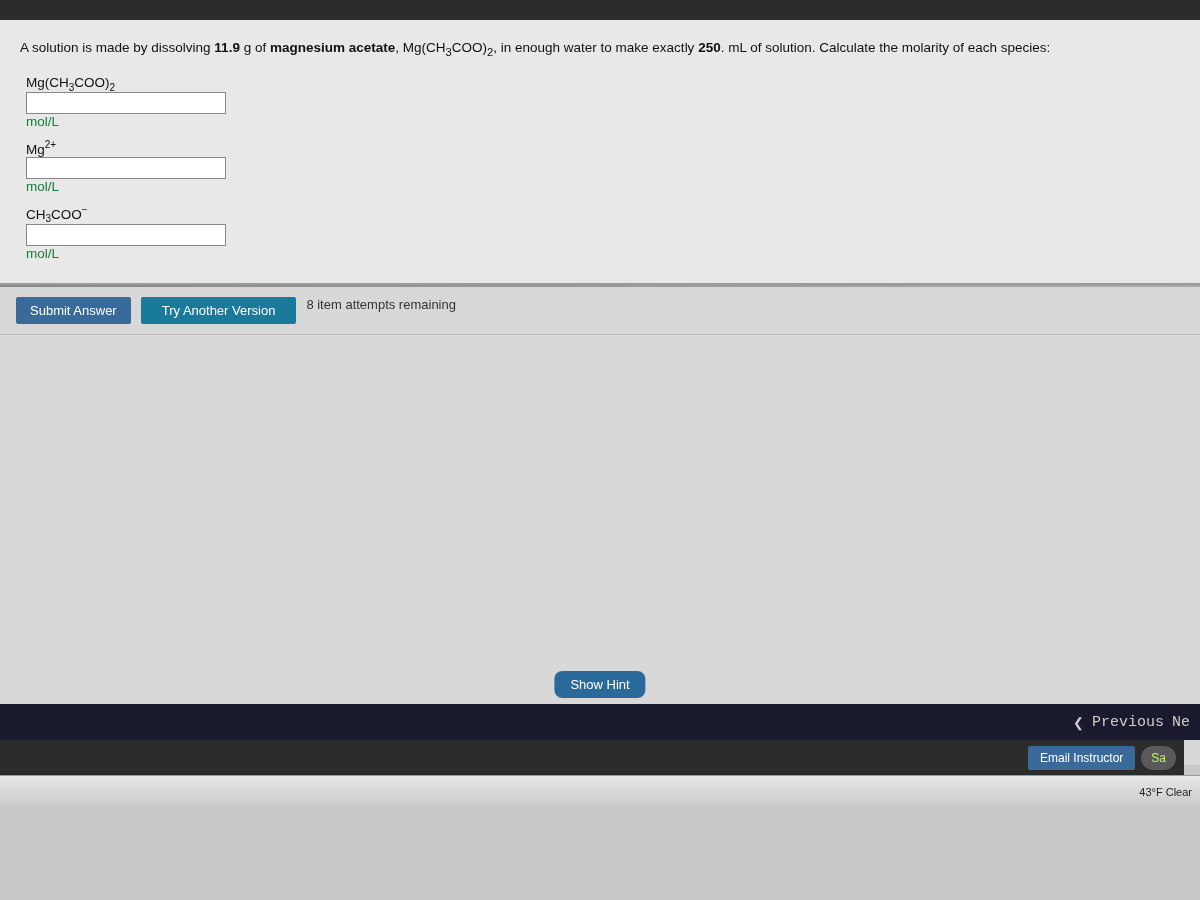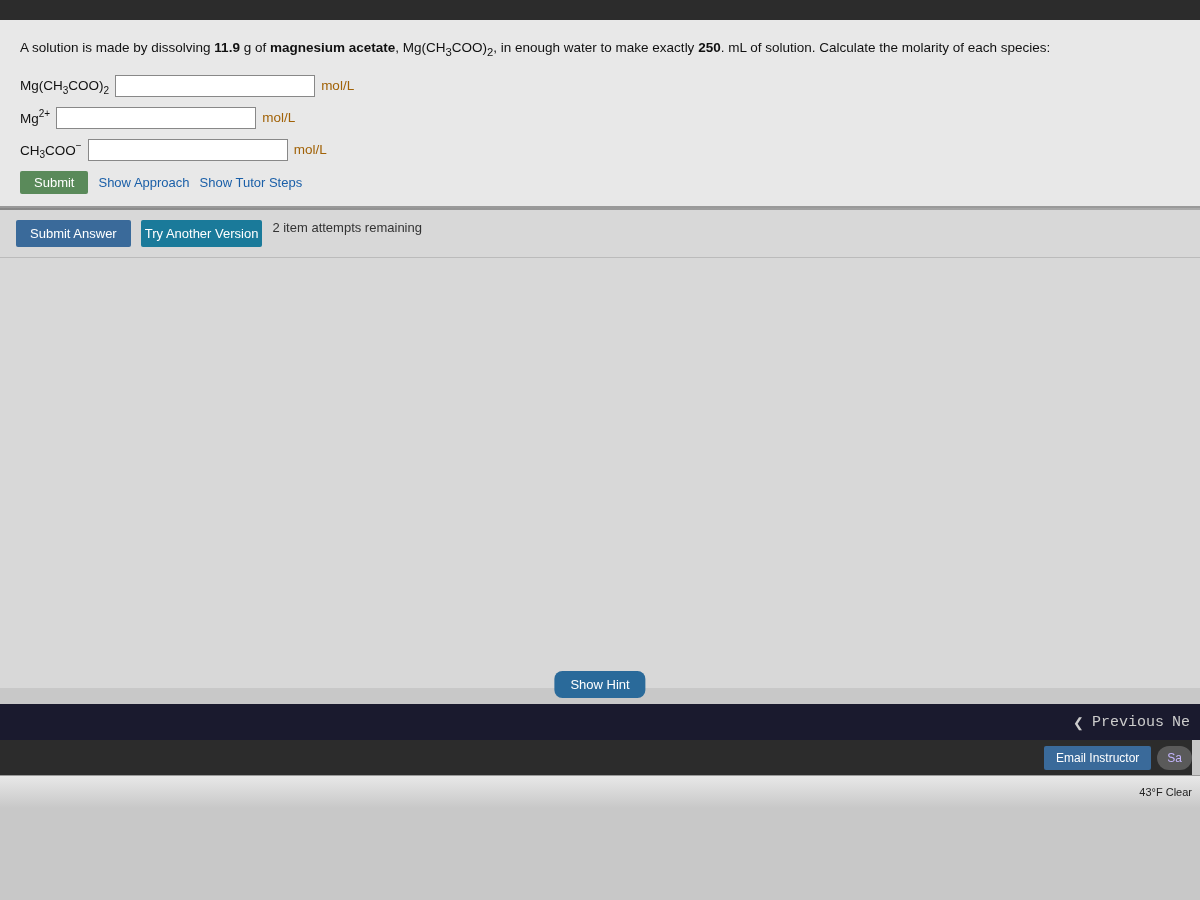--- a/index.html
+++ b/index.html
@@ -34,20 +34,21 @@
     }
 
     .problem-statement strong {
       font-weight: bold;
     }
 
     .input-row {
       display: flex;
       align-items: baseline;
       margin-bottom: 10px;
+      flex-direction: column;
     }
 
     .chem-label {
       font-size: 13.5px;
       color: #111;
       margin-right: 6px;
       white-space: nowrap;
     }
 
     .chem-label sup {
@@ -62,21 +63,21 @@
       border: 1px solid #888;
       background: #fff;
       height: 22px;
       width: 200px;
       font-size: 13px;
       padding: 2px 4px;
     }
 
     .unit-label {
       font-size: 13.5px;
-      color: #a16207;
+      color: #15803d;
       margin-left: 6px;
     }
 
     .button-row {
       display: flex;
       align-items: center;
       gap: 10px;
       margin-top: 8px;
     }
 
@@ -121,21 +122,21 @@
       padding: 6px 14px;
       font-size: 13px;
       cursor: pointer;
       border-radius: 2px;
     }
 
     .btn-try-another {
       background-color: #1a7a9a;
       color: #fff;
       border: none;
-      padding: 6px 4px;
+      padding: 6px 21px;
       font-size: 13px;
       cursor: pointer;
       border-radius: 2px;
     }
 
     .attempts-text {
       font-size: 13px;
       color: #333;
     }
 
@@ -185,44 +186,44 @@
     }
 
     .nav-chevron {
       color: #ccc;
       font-size: 13px;
     }
 
     .footer-bar {
       position: absolute;
       bottom: 32px;
-      right: 8px;
+      right: 16px;
       left: 0;
       background-color: #2c2c2c;
       height: 36px;
       display: flex;
       align-items: center;
       justify-content: flex-end;
-      padding: 0 0;
+      padding: 0 8px;
       gap: 6px;
     }
 
     .btn-email-instructor {
       background-color: #3a6a9a;
       color: #fff;
       border: none;
       padding: 5px 12px;
       font-size: 12px;
       cursor: pointer;
       border-radius: 2px;
     }
 
     .btn-sa {
       background-color: #5a5a5a;
-      color: #c4b5fd;
+      color: #bef264;
       border: none;
       padding: 5px 10px;
       font-size: 12px;
       cursor: pointer;
       border-radius: 12px;
     }
 
     .cengage-footer {
       position: absolute;
       bottom: 10px;
@@ -295,33 +296,28 @@
     </div>
 
     <div class="input-row">
       <span class="chem-label">
         CH<sub>3</sub>COO<sup>−</sup>
       </span>
       <input class="answer-input" type="text" value="" style="">
       <span class="unit-label">mol/L</span>
     </div>
 
-    <div class="button-row">
-      <button class="btn-submit">Submit</button>
-      <button class="btn-link">Show Approach</button>
-      <button class="btn-link">Show Tutor Steps</button>
-    </div>
   </div>
 
   <div class="divider"></div>
 
   <div class="bottom-action-bar">
     <button class="btn-submit-answer">Submit Answer</button>
     <button class="btn-try-another">Try Another Version</button>
-    <span class="attempts-text">2 item attempts remaining</span>
+    <span class="attempts-text">8 item attempts remaining</span>
   </div>
 
   <div class="middle-area"></div>
 
   <button class="show-hint-btn" style="bottom: 110px; position: absolute; left: 50%; transform: translateX(-50%);">Show Hint</button>
 
   <div class="bottom-nav-bar">
     <span class="nav-chevron">❮</span>
     <button class="nav-link">Previous</button>
     <button class="nav-link">Ne</button>

